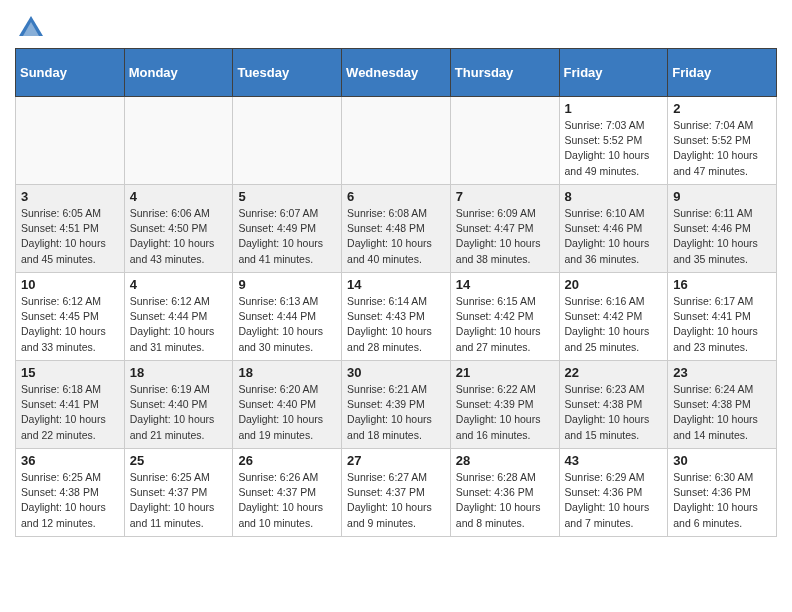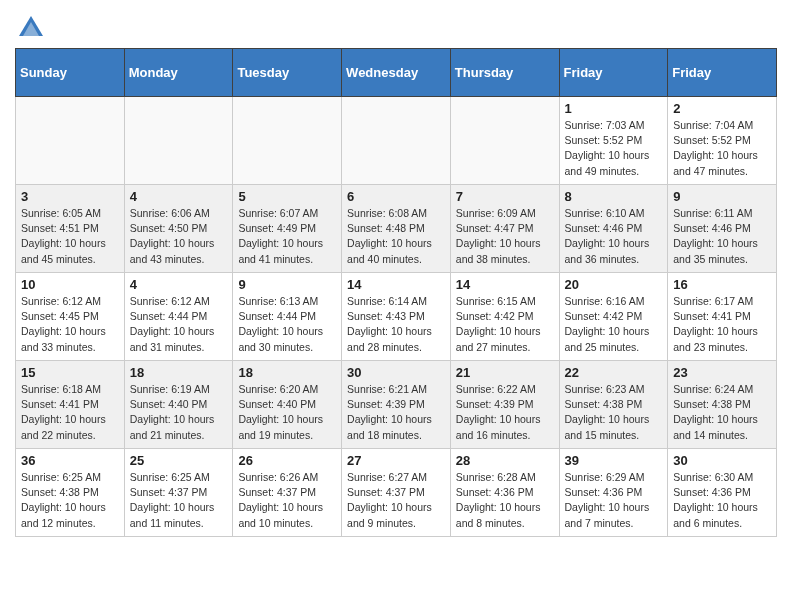--- a/index.html
+++ b/index.html
@@ -247,21 +247,21 @@
         </td>
         <td>
           <span class="day-number">27</span>
           <div class="day-info">Sunrise: 6:27 AM<br>Sunset: 4:37 PM<br>Daylight: 10 hours and 9 minutes.</div>
         </td>
         <td>
           <span class="day-number">28</span>
           <div class="day-info">Sunrise: 6:28 AM<br>Sunset: 4:36 PM<br>Daylight: 10 hours and 8 minutes.</div>
         </td>
         <td>
-          <span class="day-number">39</span>
+          <span class="day-number">43</span>
           <div class="day-info">Sunrise: 6:29 AM<br>Sunset: 4:36 PM<br>Daylight: 10 hours and 7 minutes.</div>
         </td>
         <td>
           <span class="day-number">30</span>
           <div class="day-info">Sunrise: 6:30 AM<br>Sunset: 4:36 PM<br>Daylight: 10 hours and 6 minutes.</div>
         </td>
       </tr>
     </tbody>
 </table>
 

